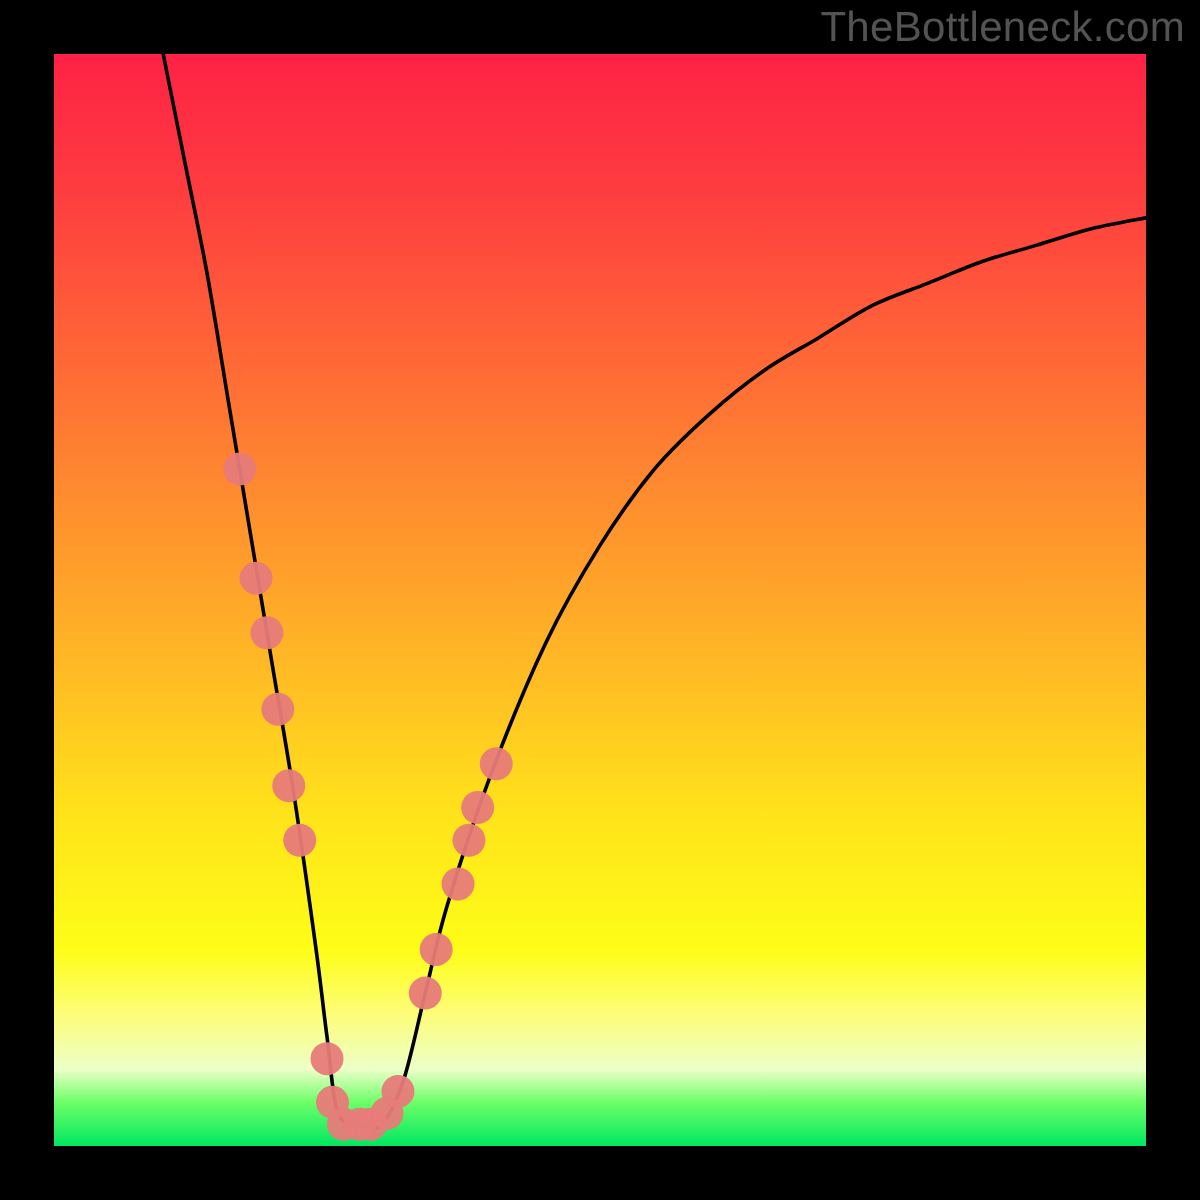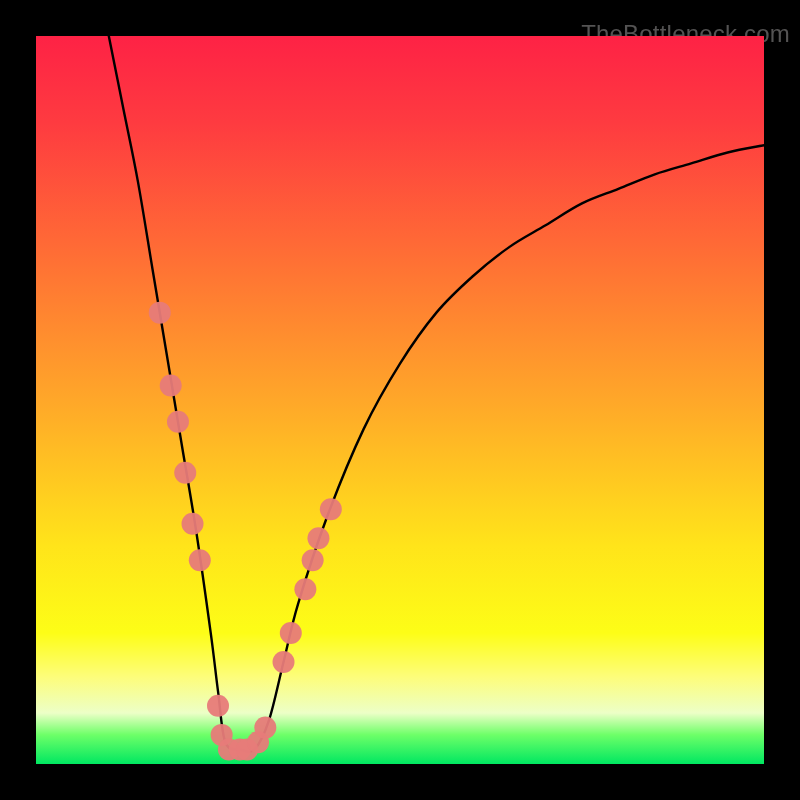--- a/index.html
+++ b/index.html
@@ -35,24 +35,24 @@
       #ffe41a 70%,
       #fdfd17 82%,
       #fdfd7a 88%,
       #ecffc7 93%,
       #6dff68 96%,
       #00e761 100%
     );
   }
   .watermark {
     position: absolute;
-    top: 20px;
+    top: 2px;
     right: 10px;
     color: #545353;
-    font-size: 24px;
+    font-size: 28px;
     font-weight: 500;
     letter-spacing: 0.2px;
     text-align: right;
   }
   svg.curve {
     position: absolute;
     top: 0;
     left: 0;
     width: 728px;
     height: 728px;

